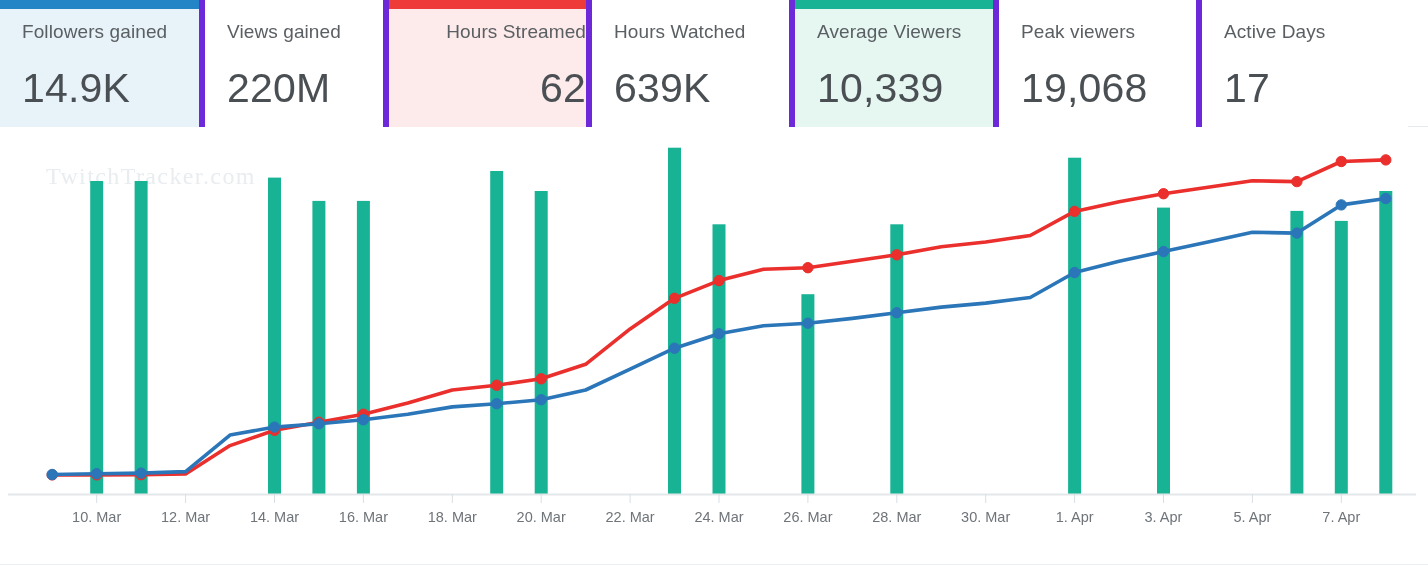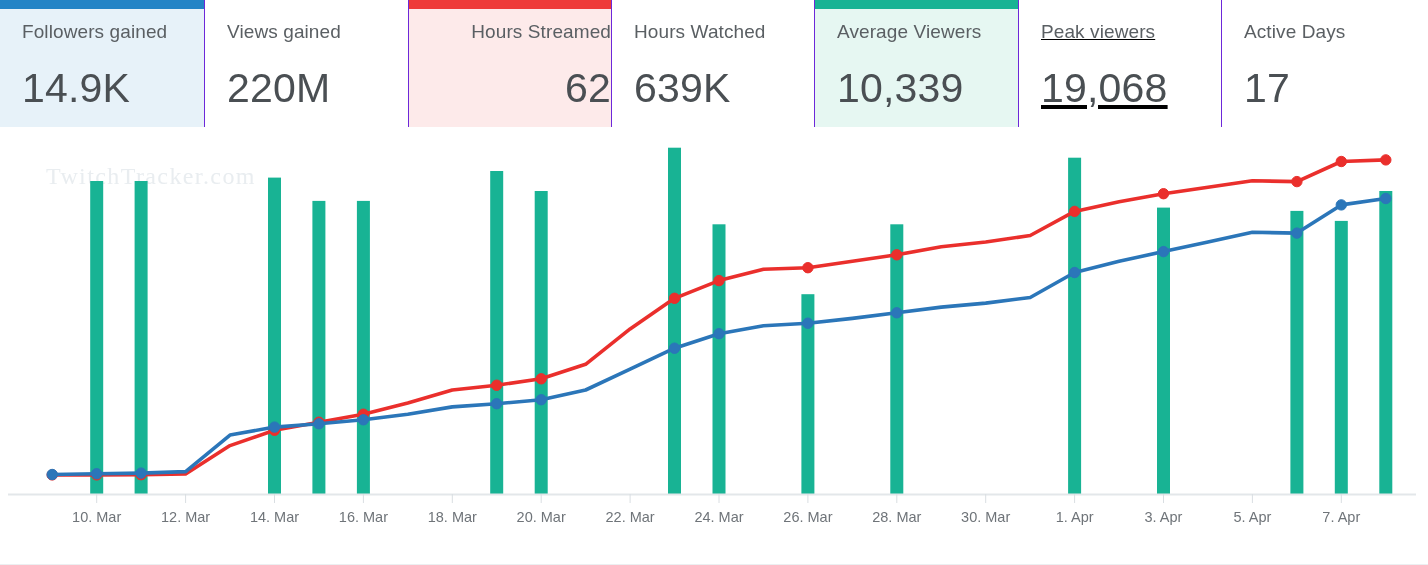--- a/index.html
+++ b/index.html
@@ -16,21 +16,21 @@
     display: flex;
     width: 1428px;
     height: 127px;
     border-bottom: 1px solid #e7eaec;
     background:#fff;
   }
   .card {
     position: relative;
     flex: 0 0 auto;
     background: #ffffff;
-    border-right: 1px solid #6d28d9;
+    border-right: 6px solid #6d28d9;
     padding: 20px 0 0 22px;
     height: 127px;
   }
   .card:last-child { border-right: none; }
   .card .accent {
     position: absolute;
     left: 0; top: 0; right: 0;
     height: 9px;
     background: transparent;
   }
@@ -81,41 +81,41 @@
 <body>
 
 <div class="page">
 
   <div class="cards" id="cards">
       <div class="card" style="width: 205px; background: rgb(231, 242, 249);">
         <div class="accent" style="background: rgb(35, 132, 198);"></div>
         <div class="label">Followers gained</div>
         <div class="value">14.9K</div>
       </div>
-      <div class="card" style="width: 204px; background: rgb(255, 255, 255);">
+      <div class="card" style="width: 184px; background: rgb(255, 255, 255);">
         <div class="accent" style="background: transparent;"></div>
         <div class="label">Views gained</div>
         <div class="value">220M</div>
       </div>
       <div class="card" style="width: 203px; background: rgb(253, 234, 234); text-align: right;">
         <div class="accent" style="background: rgb(238, 59, 57);"></div>
         <div class="label">Hours Streamed</div>
         <div class="value">62</div>
       </div>
       <div class="card" style="width: 203px; background: rgb(255, 255, 255);">
         <div class="accent" style="background: transparent;"></div>
         <div class="label">Hours Watched</div>
         <div class="value">639K</div>
       </div>
       <div class="card" style="width: 204px; background: rgb(230, 247, 242);">
         <div class="accent" style="background: rgb(24, 179, 148);"></div>
         <div class="label">Average Viewers</div>
         <div class="value">10,339</div>
       </div>
-      <div class="card" style="width: 203px; background: rgb(255, 255, 255); text-decoration: underline;">
+      <div class="card" style="width: 203px; background: rgb(255, 255, 255);">
         <div class="accent" style="background: transparent;"></div>
         <div class="label">Peak viewers</div>
         <div class="value">19,068</div>
       </div>
       <div class="card" style="width: 206px; background: rgb(255, 255, 255);">
         <div class="accent" style="background: transparent;"></div>
         <div class="label">Active Days</div>
         <div class="value">17</div>
       </div>
     </div>

